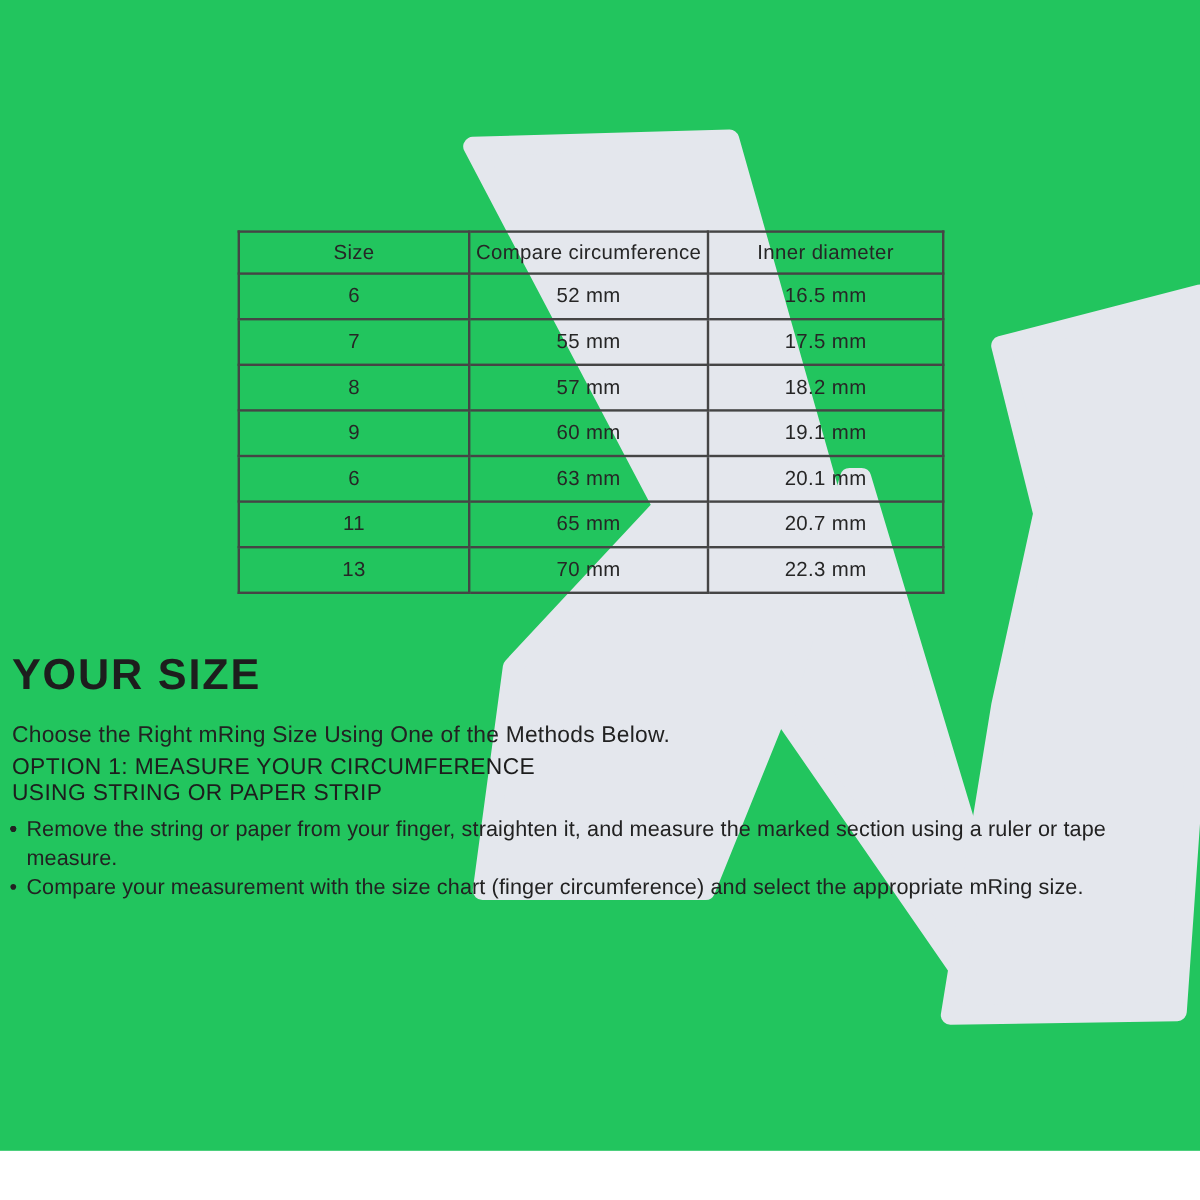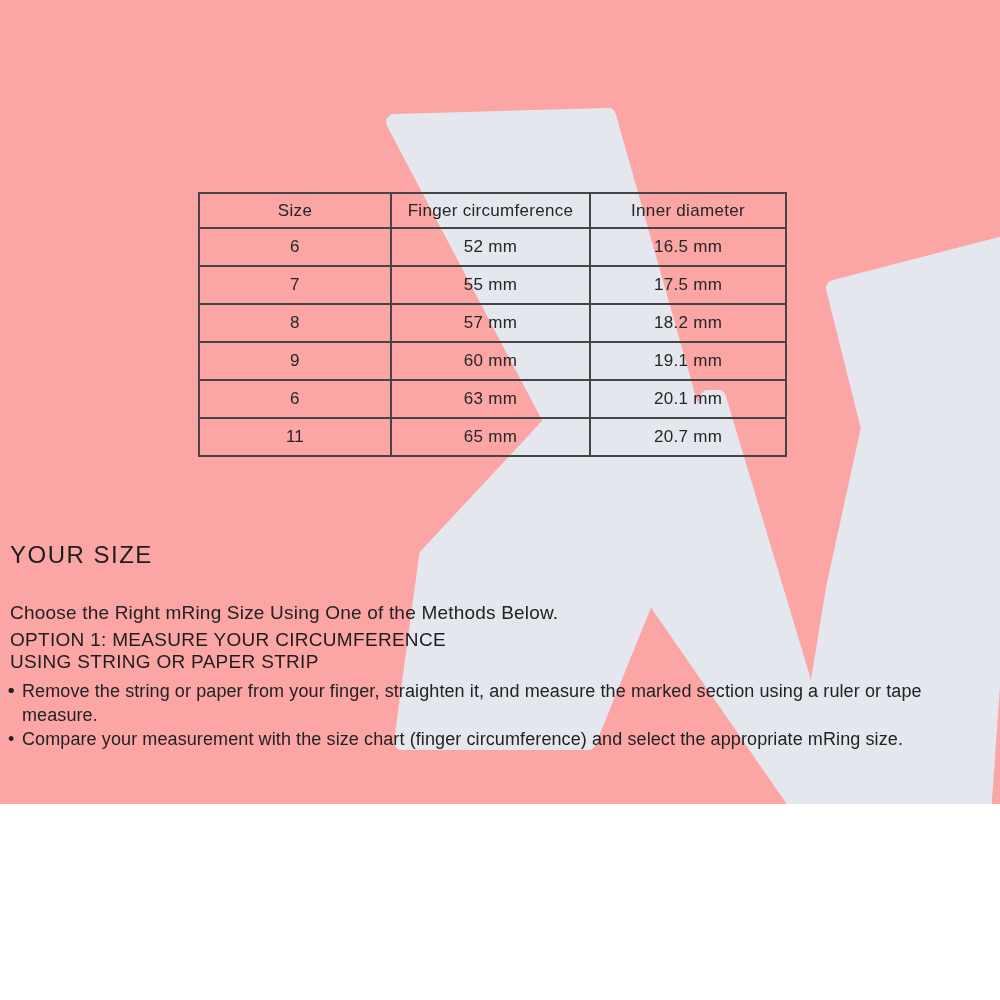--- a/index.html
+++ b/index.html
@@ -1,19 +1,19 @@
 <!DOCTYPE html>
 <html><head>
 <meta charset="utf-8">
 <style>
   html,body { margin:0; padding:0; }
   .page {
     position:relative;
-    width:1000px; height:804px;
-    background:#fca5a5;
+    width:1000px; height:959px;
+    background:#22c55e;
     overflow:hidden;
     font-family:"Liberation Sans", sans-serif;
     color:#2a2a2a;
   }
   
   .watermark {
     position:absolute; left:0; top:0;
     width:1000px; height:1000px;
     z-index:0;
   }
@@ -38,21 +38,21 @@
   }
   table.size-table th { height:33px; font-weight:400; }
   table.size-table td { height:36px; }
   .col-size { width:192px; }
   .col-circ { width:199px; }
   .col-diam { width:196px; }
 
   
   .your-size-title {
     position:absolute; left:10px; top:542px; z-index:1;
-    font-size:24px; font-weight:400;
+    font-size:36px; font-weight:700;
     letter-spacing:1.5px;
     color:#1d1d1d;
     line-height:1.1;
   }
   .your-size-subtitle {
     position:absolute; left:10px; top:584px; z-index:1;
     font-size:19px; color:#222222;
     letter-spacing:0.2px;
     margin-top:18px;
   }
@@ -96,21 +96,21 @@
   <div class="size-table-wrap">
     <table class="size-table">
       <colgroup>
         <col class="col-size">
           <col class="col-circ">
           <col class="col-diam">
       </colgroup>
       <thead>
         <tr>
           <th>Size</th>
-          <th>Finger circumference</th>
+          <th>Compare circumference</th>
           <th>Inner diameter</th>
         </tr>
       </thead>
       <tbody>
         <tr>
           <td>6</td>
           <td>52 mm</td>
           <td>16.5 mm</td>
         </tr>
         <tr>
@@ -131,20 +131,25 @@
         <tr>
           <td>6</td>
           <td>63 mm</td>
           <td>20.1 mm</td>
         </tr>
         <tr>
           <td>11</td>
           <td>65 mm</td>
           <td>20.7 mm</td>
         </tr>
+        <tr>
+          <td>13</td>
+          <td>70 mm</td>
+          <td>22.3 mm</td>
+        </tr>
       </tbody>
     </table>
   </div>
 
   <div class="your-size-title">YOUR SIZE</div>
   <div class="your-size-subtitle">Choose the Right mRing Size Using One of the Methods Below.</div>
 
   <div class="option-heading">
     <div>OPTION 1: MEASURE YOUR CIRCUMFERENCE</div>
     <div>USING STRING OR PAPER STRIP</div>

